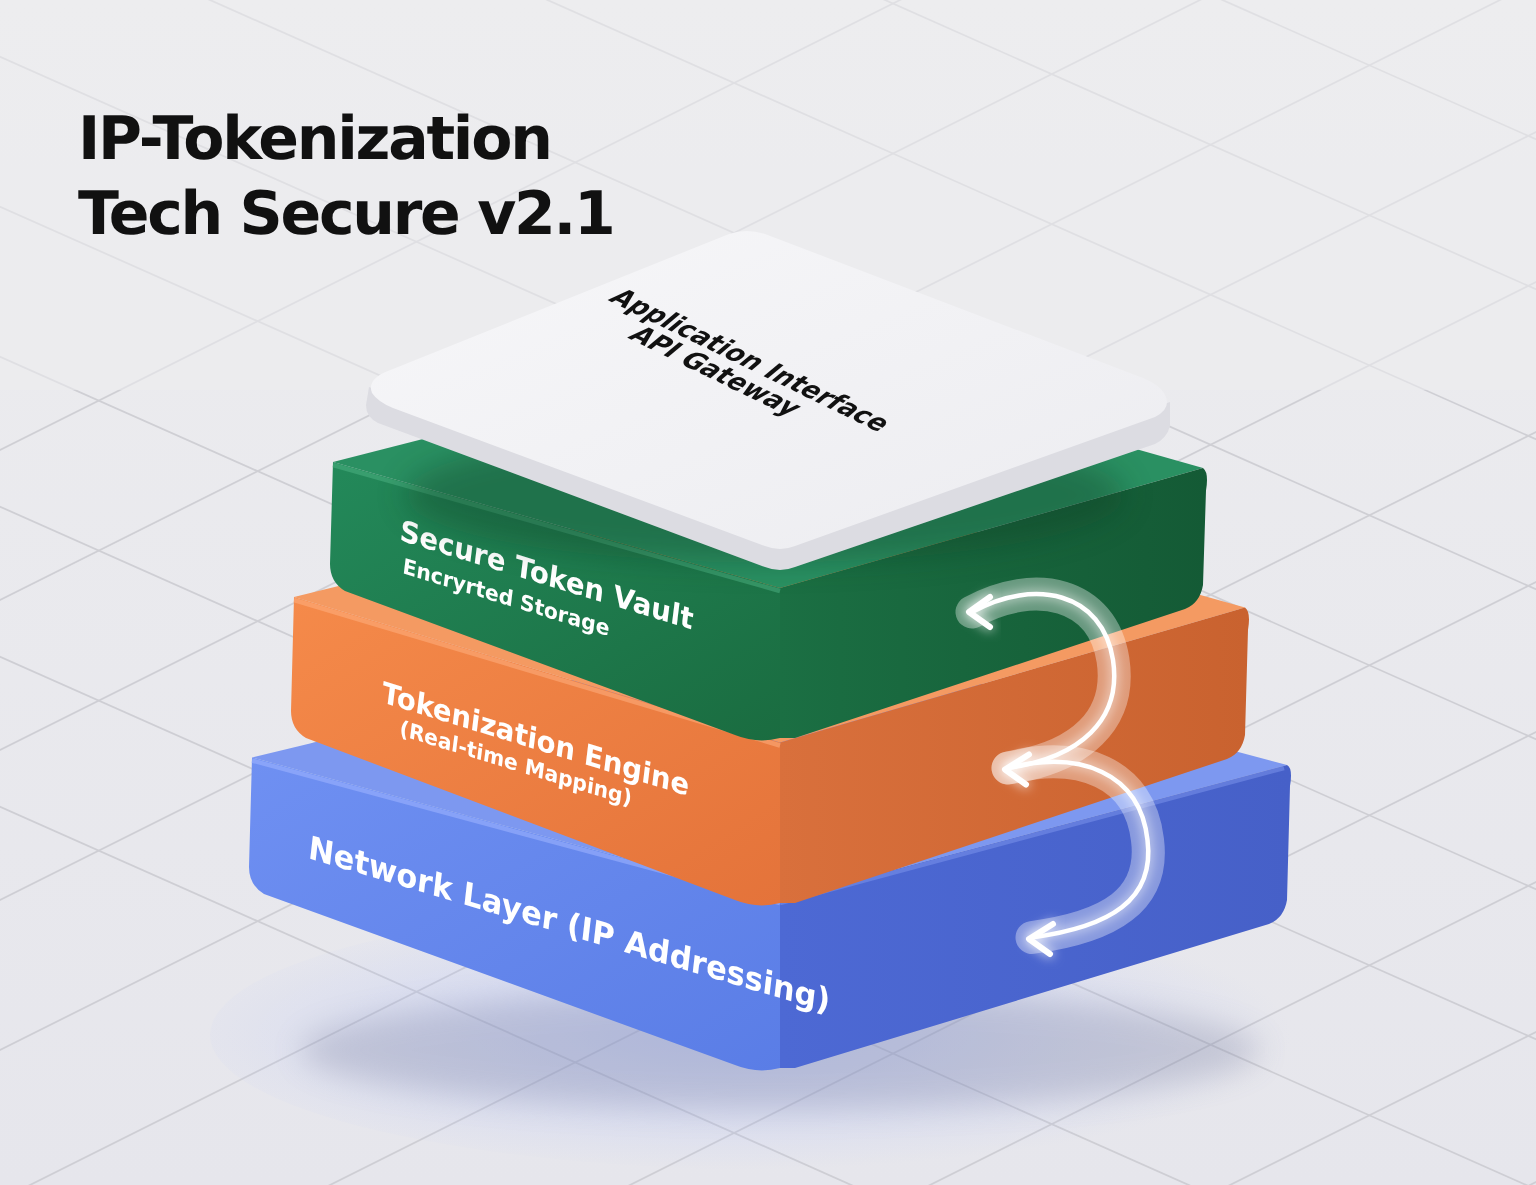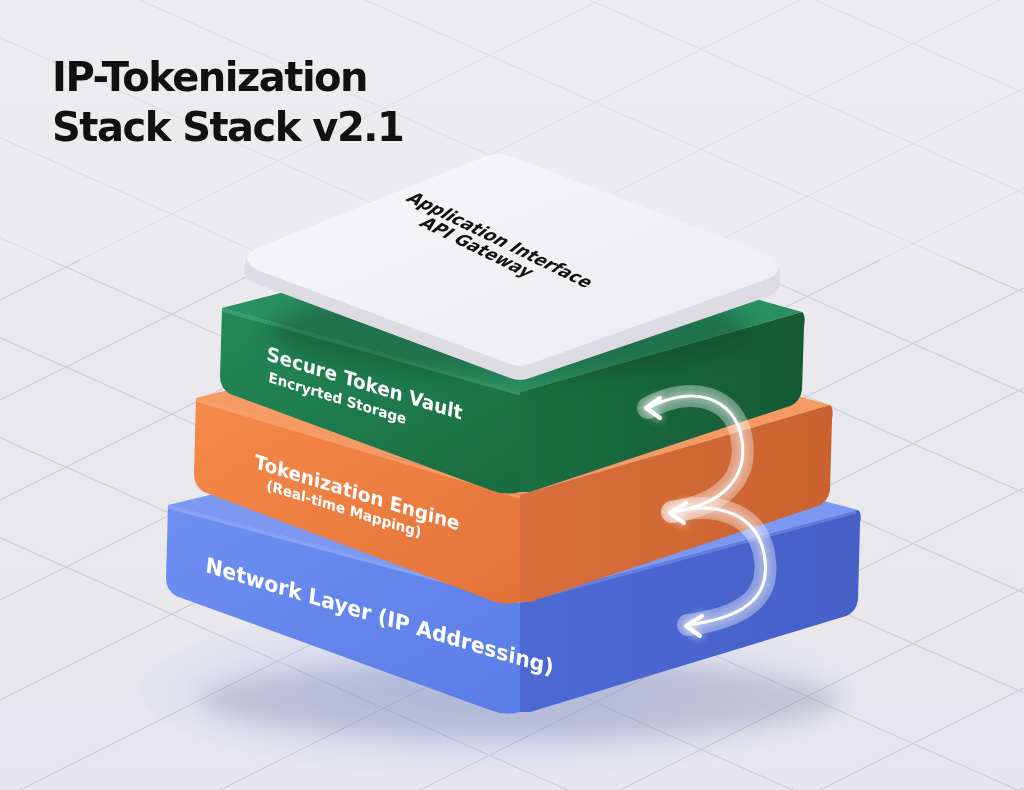--- a/index.html
+++ b/index.html
@@ -4,21 +4,21 @@
   <style>
     html, body { margin: 0; padding: 0; }
     body {
       width: 1024px; height: 790px; overflow: hidden;
       background: #ececee;
       font-family: "DejaVu Sans", sans-serif;
       position: relative;
     }
     #stage { position: absolute; left: 0; top: 0; width: 1024px; height: 790px; }
     .title {
-      position: absolute; left: 52px; top: 52px;
+      position: absolute; left: 52px; top: 68px;
       font-family: "DejaVu Sans", sans-serif;
       font-weight: bold; font-size: 40px; line-height: 50px;
       color: #111; letter-spacing: -1.5px;
     }
     .title div { white-space: nowrap; }
     svg text { font-family: "DejaVu Sans", sans-serif; font-weight: bold; }
   </style>
 </head>
 <body>
 
@@ -162,15 +162,15 @@
         <path d="M672,512 C720,500 760,515 765,560 C770,600 740,618 688,625" stroke="#ffffff" stroke-opacity="0.35" stroke-width="22"></path>
         <path d="M672,512 C720,500 760,515 765,560 C770,600 740,618 688,625" stroke="#ffffff" stroke-width="3" filter="url(#glow)"></path>
         <path d="M686,503 L670,513 L684,523" stroke="#ffffff" stroke-width="4" filter="url(#glow)"></path>
         <path d="M702,616 L686,626 L700,636" stroke="#ffffff" stroke-width="4" filter="url(#glow)"></path>
       </g>
     </g>
   </svg>
 
   <div class="title">
     <div>IP-Tokenization</div>
-    <div>Stack Stack v2.1</div>
+    <div>Tech Secure v2.1</div>
   </div>
 </div>
 
 </body></html>

